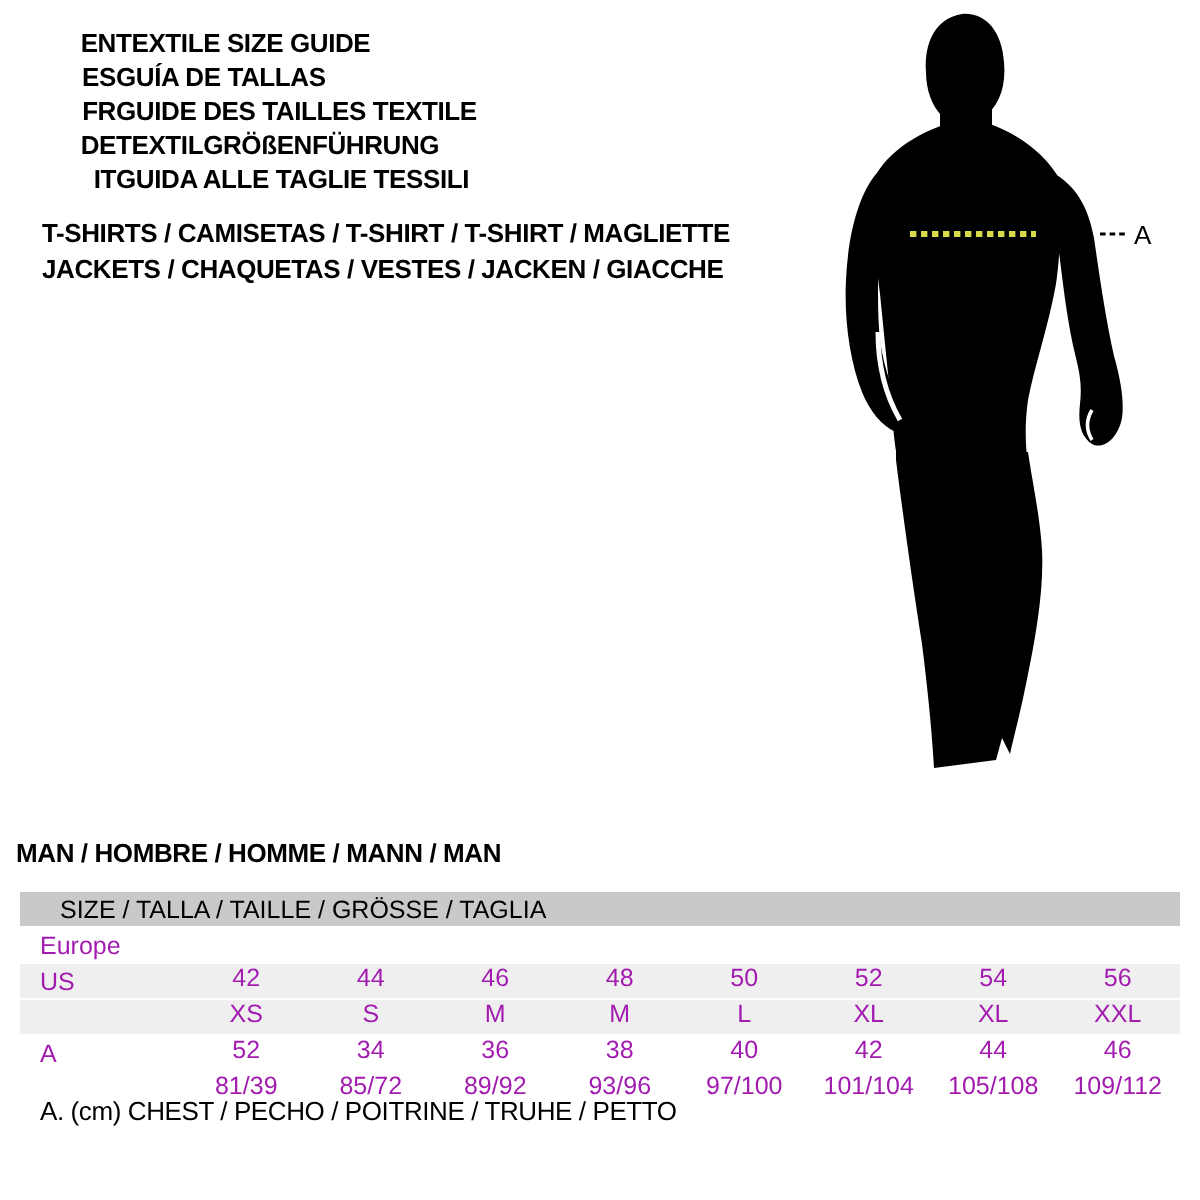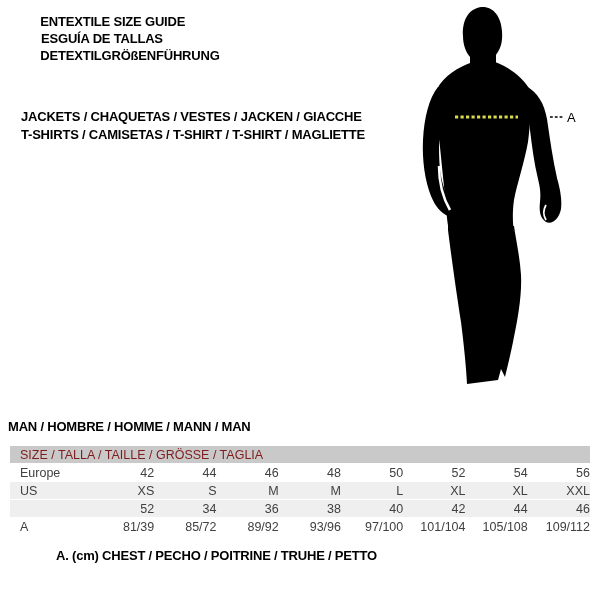--- a/index.html
+++ b/index.html
@@ -13,49 +13,57 @@
   .lang-row{display:flex;font-weight:bold;font-size:13px;line-height:17px;letter-spacing:-0.2px;text-align:right;}
   .lang-code{width:36px;flex:0 0 36px;}
   
   .categories{position:absolute;left:21px;top:108px;font-weight:bold;font-size:13px;line-height:18px;letter-spacing:-0.2px;}
   
   .figure{position:absolute;left:410px;top:0;width:190px;height:400px;}
   
   .section-title{position:absolute;left:8px;top:419px;font-weight:bold;font-size:13px;letter-spacing:-0.2px;}
   
   .size-table{position:absolute;left:10px;top:446px;width:580px;font-size:12.5px;}
-  .t-head{height:18px;line-height:18px;background:#c9c9c9;padding-left:10px;color:#7f1d1d;box-sizing:border-box;border-bottom:1px solid #fff;}
-  .t-row{display:flex;height:18px;line-height:18px;box-sizing:border-box;color:#404040;}
+  .t-head{height:18px;line-height:18px;background:#c9c9c9;padding-left:20px;color:#000000;box-sizing:border-box;border-bottom:1px solid #fff;}
+  .t-row{display:flex;height:18px;line-height:18px;box-sizing:border-box;color:#a21caf;}
   .t-row.alt{background:#efefef;border-bottom:1px solid #ffffff;}
   .r-label{flex:0 0 72px;padding-left:10px;text-align:left;}
-  .cell{flex:1 1 0;text-align:right;}
+  .cell{flex:1 1 0;text-align:center;margin-top:16px;}
   
-  .footer-note{position:absolute;left:20px;top:548px;font-weight:bold;font-size:13px;letter-spacing:-0.2px;margin-left:36px;}
+  .footer-note{position:absolute;left:20px;top:548px;font-weight:normal;font-size:13px;letter-spacing:-0.2px;}
 </style>
 </head>
 <body>
 
 <div class="lang-block">
   <div class="lang-row">
     <span class="lang-code">EN</span>
     <span class="lang-label">TEXTILE SIZE GUIDE</span>
   </div>
   <div class="lang-row">
     <span class="lang-code">ES</span>
     <span class="lang-label">GUÍA DE TALLAS</span>
   </div>
   <div class="lang-row">
+    <span class="lang-code">FR</span>
+    <span class="lang-label">GUIDE DES TAILLES TEXTILE</span>
+  </div>
+  <div class="lang-row">
     <span class="lang-code">DE</span>
     <span class="lang-label">TEXTILGRÖßENFÜHRUNG</span>
+  </div>
+  <div class="lang-row">
+    <span class="lang-code">IT</span>
+    <span class="lang-label">GUIDA ALLE TAGLIE TESSILI</span>
   </div>
 </div>
 
 <div class="categories">
+  <div>T-SHIRTS / CAMISETAS / T-SHIRT / T-SHIRT / MAGLIETTE</div>
   <div>JACKETS / CHAQUETAS / VESTES / JACKEN / GIACCHE</div>
-  <div>T-SHIRTS / CAMISETAS / T-SHIRT / T-SHIRT / MAGLIETTE</div>
 </div>
 
 <svg class="figure" viewBox="0 0 190 400" xmlns="http://www.w3.org/2000/svg">
   <g fill="#000000">
     <path d="M71,7 C58,9 52,21 53,36 C53,45 56,53 61,58 L62,64 C69,68 78,68 84,63 L84,57 C90,51 93,43 92,31 C91,16 83,6 71,7 Z"></path>
     <rect x="60" y="48" width="26" height="20"></rect>
     <path d="M63,62 C48,67 34,76 27,89 C23,98 27,122 30,147 C32,167 34,187 36,206 C37,220 38,228 40,233 L104,233 C103,225 102,214 104,200 C107,184 114,164 118,142 C120,128 121,108 120,90 C113,77 99,67 85,62 Z"></path>
     <path d="M28,87 C19,98 14,118 13,140 C12,160 15,181 21,196 C25,206 31,213 38,216 L44,210 C37,198 32,185 30,170 C28,150 29,119 33,97 Z"></path>
     <path d="M116,86 C128,93 134,103 137,119 C140,140 143,160 147,178 C151,192 152,202 151,209 C149,219 142,225 136,222 C130,218 129,211 130,202 C131,193 130,187 128,179 C124,163 122,146 120,130 C118,114 116,98 114,90 Z"></path>
     <path d="M38,226 L104,226 C106,240 110,258 111,275 C112,295 108,318 103,342 C100,357 97,368 95,377 L91,369 L88,380 L57,384 C56,366 54,346 51,322 C46,290 41,254 38,230 Z"></path>

